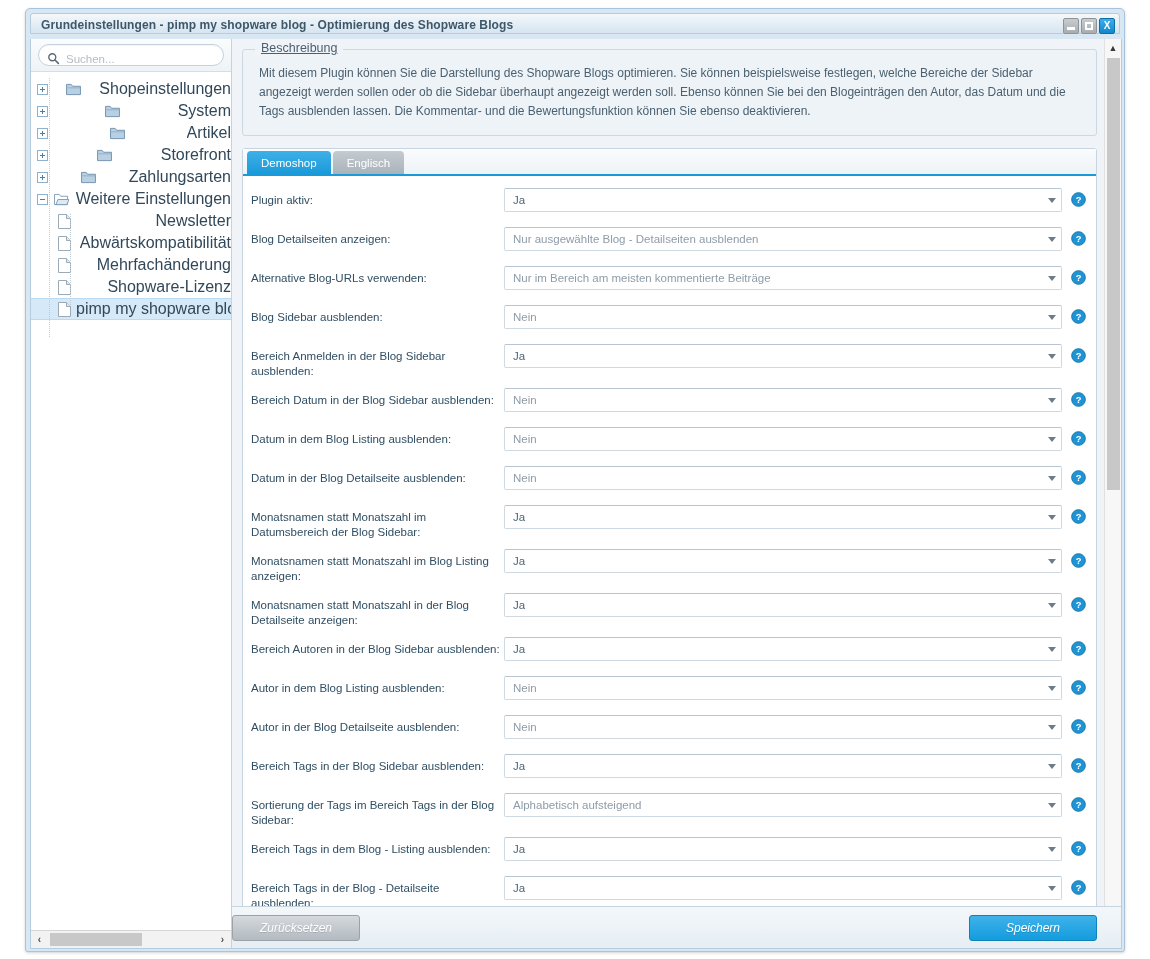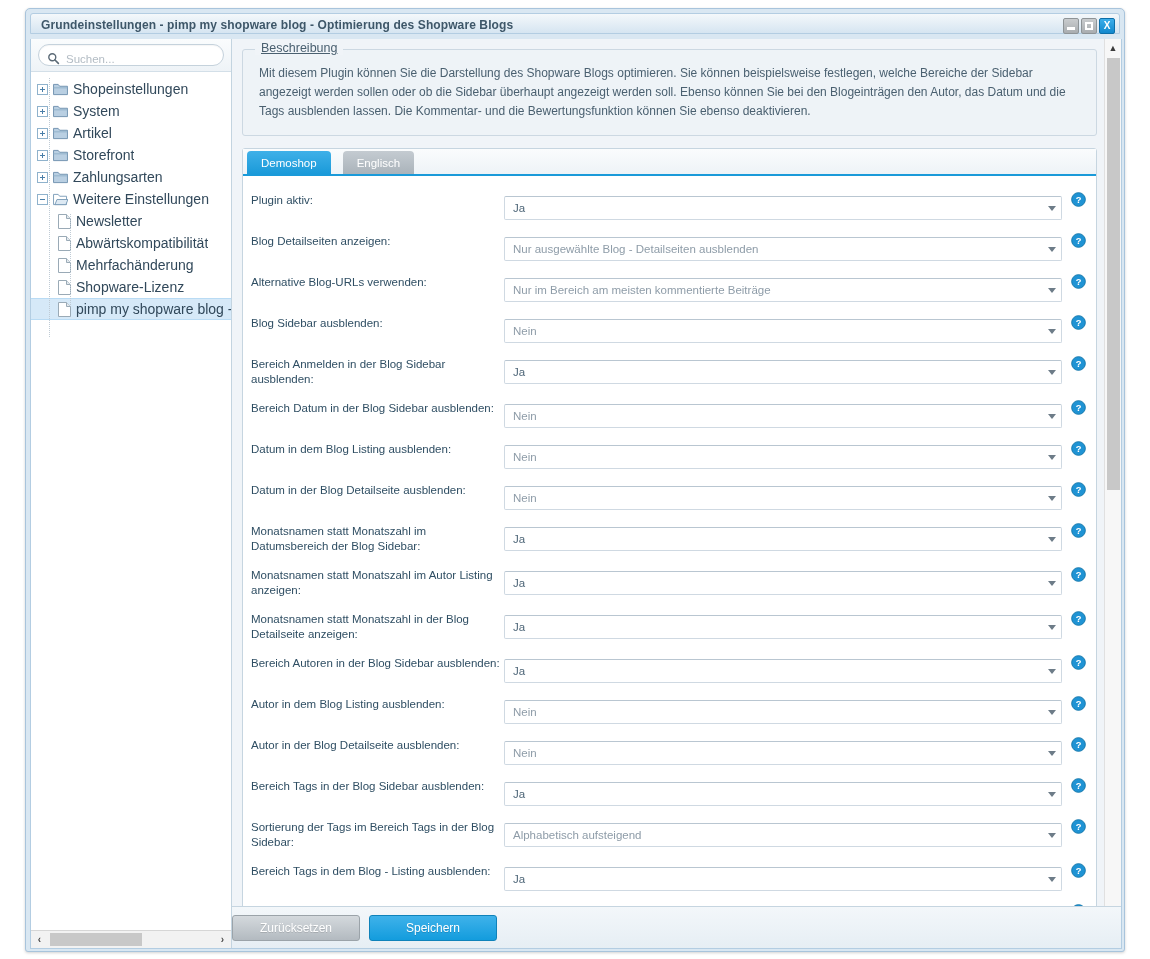--- a/index.html
+++ b/index.html
@@ -106,25 +106,26 @@
 
   .tree {
     flex: 1;
     overflow: hidden;
     padding-top: 6px;
     position: relative;
   }
   .tree-node {
     height: 22px;
     display: flex; align-items: center;
-    font-size: 14px;
+    font-size: 16px;
     color: #31485a;
     cursor: pointer;
     white-space: nowrap;
     padding-left: 6px;
+    justify-content: space-between;
   }
   .tree-node.child { padding-left: 27px; }
   .tree-node.selected {
     background: #d6e9f8;
     border-top: 1px solid #b9dbf4;
     border-bottom: 1px solid #b9dbf4;
     height: 22px;
   }
   .toggle {
     width: 11px; height: 11px;
@@ -222,21 +223,20 @@
     border: 1px solid #c6d5e0;
     border-radius: 3px 3px 0 0;
     position: relative;
   }
   .tabbar {
     height: 27px;
     background: linear-gradient(to bottom, #fafcfd 0%, #eef3f7 100%);
     border-bottom: 2px solid #1a9ad9;
     display: flex; align-items: flex-end;
     padding-left: 4px;
-    gap: 10px;
   }
   .tab {
     height: 23px;
     padding: 0 14px;
     display: flex; align-items: center;
     font-size: 11.5px;
     border-radius: 4px 4px 0 0;
     cursor: pointer;
     margin-right: 2px;
   }
@@ -274,21 +274,20 @@
   .combo {
     height: 24px;
     background: #ffffff;
     border: 1px solid #cfd9e2;
     border-top-color: #b9c6d1;
     border-radius: 2px;
     display: flex; align-items: center;
     position: relative;
     cursor: pointer;
     box-shadow: 0 1px 0 rgba(255,255,255,0.9);
-    margin-top: 8px;
   }
   .combo-value {
     font-size: 11.5px;
     color: #4d6577;
     padding-left: 8px;
     flex: 1;
     overflow: hidden; white-space: nowrap;
   }
   .combo-value.muted { color: #8e9ca8; }
   .combo-arrow {
@@ -332,22 +331,24 @@
     background: #c8c8c8;
     cursor: pointer;
   }
 
   
   .footer {
     height: 42px;
     flex: none;
     background: linear-gradient(to bottom, #f3f7fa 0%, #e6eef4 100%);
     border-top: 1px solid #c6d5e0;
-    display: flex; align-items: center; justify-content: flex-start;
+    display: flex; align-items: center; justify-content: space-between;
+    padding-right: 24px;
     gap: 9px;
+    font-style: italic;
   }
   .btn {
     height: 26px;
     min-width: 128px;
     border-radius: 3px;
     font-size: 12px;
     display: flex; align-items: center; justify-content: center;
     cursor: pointer;
     border: 1px solid;
   }
@@ -641,21 +642,21 @@
                       <i></i>
                     </span>
                   </div>
                 </div>
                 <svg class="help-icon" viewBox="0 0 16 16">
                   <circle cx="8" cy="8" r="7.3" fill="#1f93d4" stroke="#1276ab" stroke-width="1"></circle>
                   <text x="8" y="11.7" font-family="Liberation Sans, sans-serif" font-size="10" font-weight="bold" fill="#ffffff" text-anchor="middle">?</text>
                 </svg>
               </div>
               <div class="form-row">
-                <div class="form-label">Monatsnamen statt Monatszahl im Autor Listing anzeigen:</div>
+                <div class="form-label">Monatsnamen statt Monatszahl im Blog Listing anzeigen:</div>
                 <div class="field-wrap">
                   <div class="combo">
                     <span class="combo-value">Ja</span>
                     <span class="combo-arrow">
                       <i></i>
                     </span>
                   </div>
                 </div>
                 <svg class="help-icon" viewBox="0 0 16 16">
                   <circle cx="8" cy="8" r="7.3" fill="#1f93d4" stroke="#1276ab" stroke-width="1"></circle>

